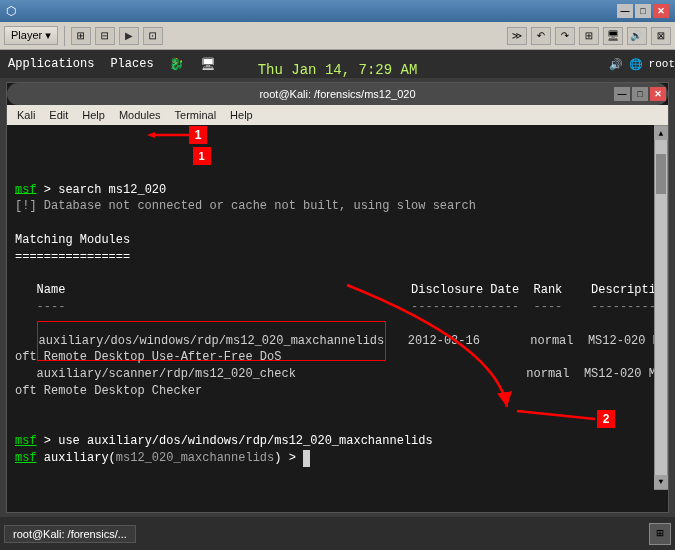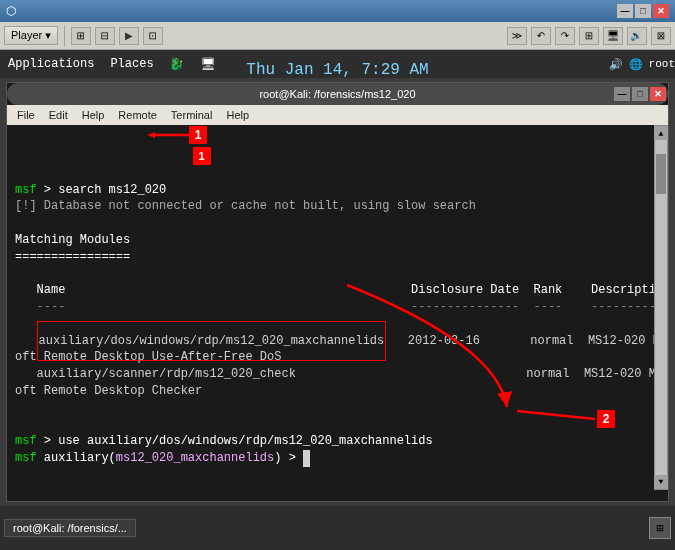--- a/index.html
+++ b/index.html
@@ -64,22 +64,22 @@
       display: flex; align-items: center; justify-content: center;
       cursor: pointer; font-size: 10px;
     }
     .kali-menu-item {
       color: white;
       font-size: 12px;
       padding: 2px 8px;
       cursor: pointer;
     }
     .kali-clock {
-      color: #7dd3fc;
-      font-size: 16px;
+      color: #bef264;
+      font-size: 14px;
       position: absolute;
       left: 50%;
       transform: translateX(-50%);
       margin-top: 12px;
     }
     .kali-taskbar-right {
       margin-left: auto;
       display: flex;
       align-items: center;
       gap: 6px;
@@ -135,26 +135,26 @@
     .terminal-content {
       background: #1a1a1a;
       color: #d0d0d0;
       padding: 6px 8px;
       font-family: 'Courier New', monospace;
       font-size: 12px;
       line-height: 1.4;
       white-space: pre;
     }
 
-    .green { color: #00dd00; }
+    .green { color: #00dd00; text-decoration: underline; }
     .white { color: #ffffff; }
 
     
     .bottom-taskbar {
-      height: 44px;
+      height: 33px;
       background: #2d2d2d;
       display: flex;
       align-items: center;
       padding: 0 4px;
       gap: 4px;
     }
     .taskbar-item {
       background: #3a3a3a;
       border: 1px solid #555;
       color: white;
@@ -269,24 +269,24 @@
         <div class="terminal-title-bar">
           <span>root@Kali: /forensics/ms12_020</span>
           <div class="terminal-title-controls">
             <div class="term-btn min">—</div>
             <div class="term-btn max">□</div>
             <div class="term-btn cls">✕</div>
           </div>
         </div>
 
         <div class="terminal-menu">
-          <span class="term-menu-item">File</span>
+          <span class="term-menu-item">Kali</span>
           <span class="term-menu-item">Edit</span>
           <span class="term-menu-item">Help</span>
-          <span class="term-menu-item">Remote</span>
+          <span class="term-menu-item">Modules</span>
           <span class="term-menu-item">Terminal</span>
           <span class="term-menu-item">Help</span>
         </div>
 
         <div class="term-with-scroll">
           <div style="flex:1; overflow:hidden; position:relative;">
             <div class="terminal-content">
 <span class="green">msf</span><span class="white"> &gt; search ms12_020</span><span style="position:relative; display:inline-block;">
   <span style="display:inline-block; background:red; color:white; font-weight:bold; font-size:11px; font-family:Arial,sans-serif; width:18px; height:18px; line-height:18px; text-align:center; position:absolute; top:-1px; right:-30px;">1</span>
   
@@ -299,21 +299,21 @@
 <span class="white">   Name                                                Disclosure Date  Rank    Description</span>
 <span style="color:#888;">   ----                                                ---------------  ----    -----------</span>
 
    <span style="border: 1.5px solid red; display:inline; padding:12px 1px;">auxiliary/dos/windows/rdp/ms12_020_maxchannelids</span>   2012-03-16       normal  MS12-020 Micros
 oft Remote Desktop Use-After-Free DoS
    auxiliary/scanner/rdp/ms12_020_check                                normal  MS12-020 Micros
 oft Remote Desktop Checker
 
 
 <span class="green">msf</span><span class="white"> &gt; use auxiliary/dos/windows/rdp/ms12_020_maxchannelids</span>
-<span class="green">msf</span><span class="white"> auxiliary(</span><span style="color:#f0abfc;">ms12_020_maxchannelids</span><span class="white">) &gt; </span><span style="background:#d0d0d0; width:7px; display:inline-block;">&nbsp;</span>
+<span class="green">msf</span><span class="white"> auxiliary(</span><span style="color:#a3a3a3;">ms12_020_maxchannelids</span><span class="white">) &gt; </span><span style="background:#d0d0d0; width:7px; display:inline-block;">&nbsp;</span>
             </div>
 
             <div style="position:absolute; top:0; left:0; width:100%; height:100%; pointer-events:none;">
 
               <svg style="position:absolute; top:0; left:0; width:100%; height:100%;">
 
                 <rect x="182" y="1" width="18" height="18" fill="red"></rect>
                 <text x="191" y="14" text-anchor="middle" fill="white" font-size="12" font-family="Arial" font-weight="bold">1</text>
 
                 <line x1="182" y1="10" x2="148" y2="10" stroke="red" stroke-width="2.5"></line>

